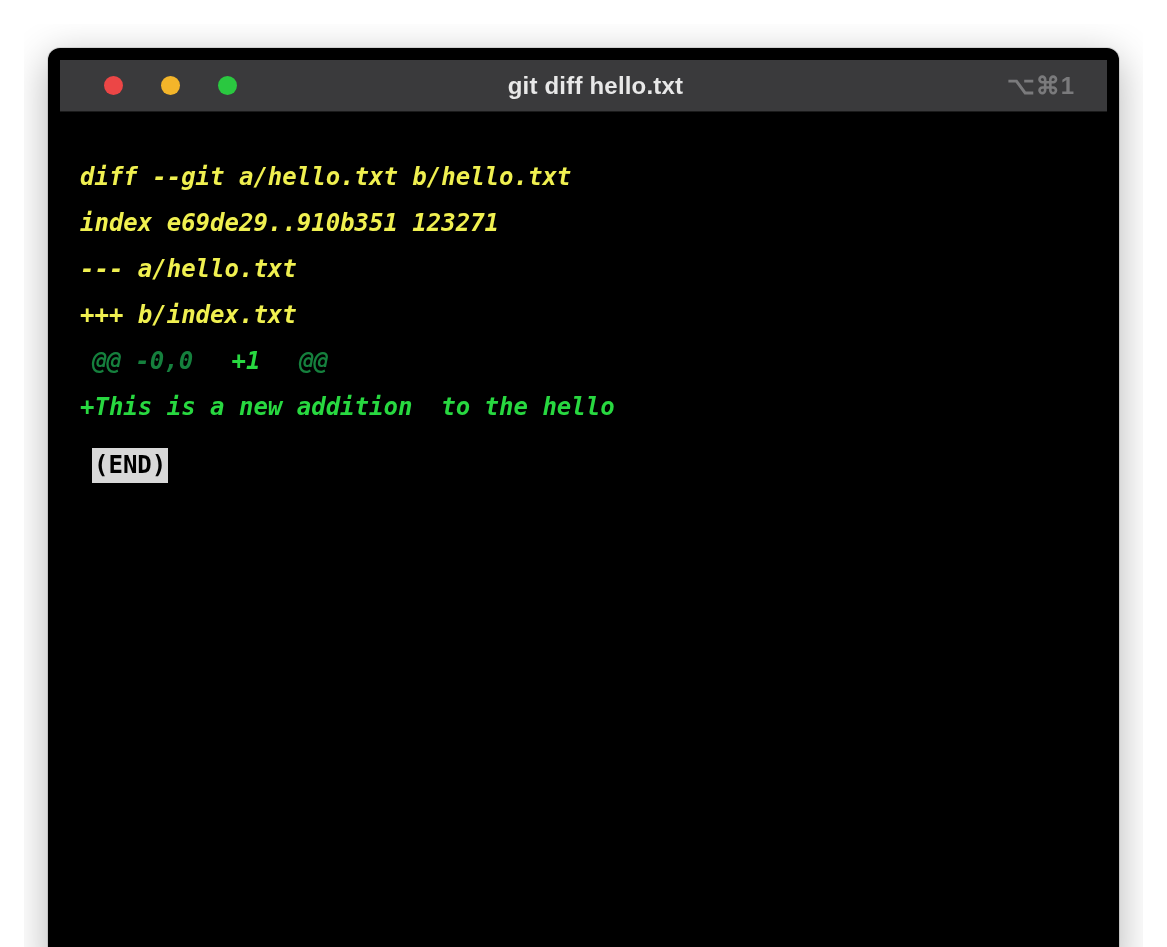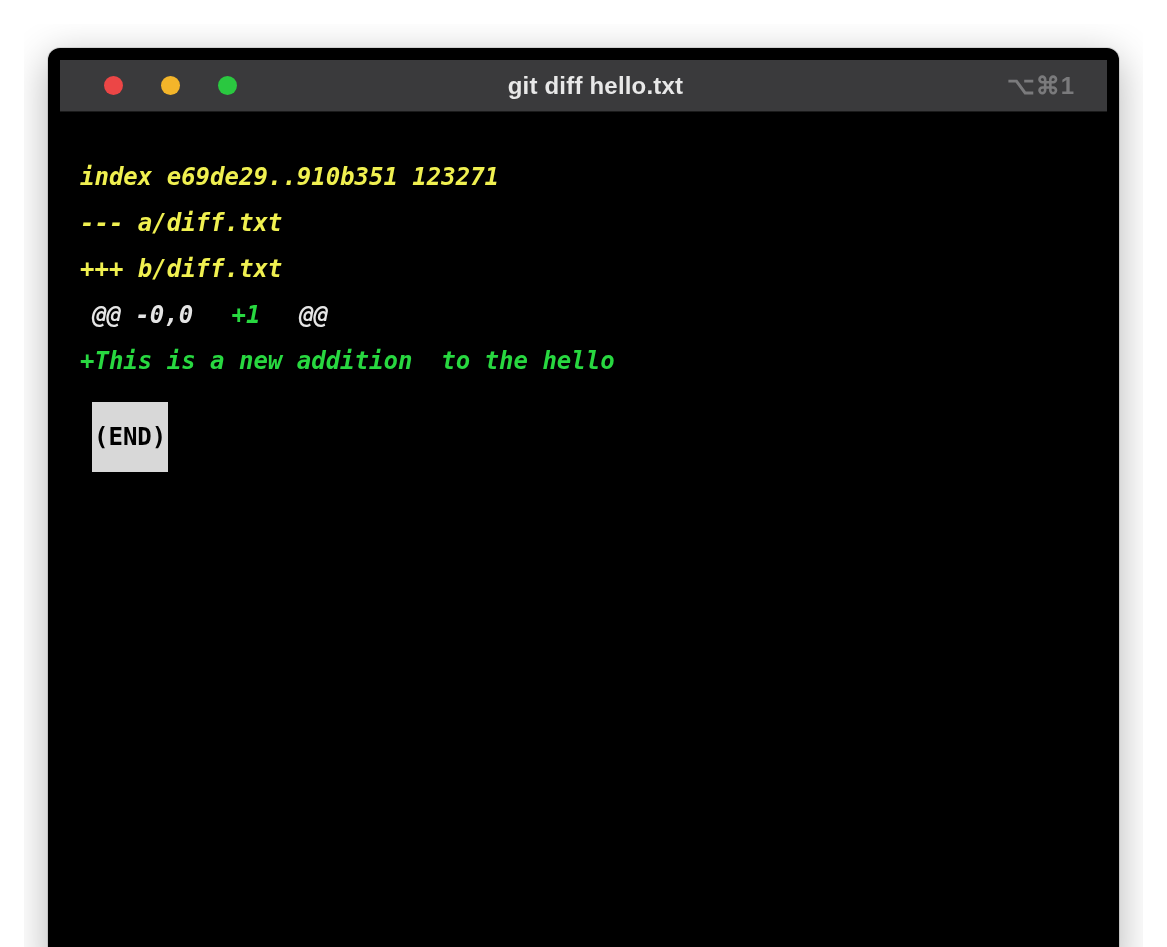--- a/index.html
+++ b/index.html
@@ -97,57 +97,58 @@
     .diff-line {
       white-space: pre;
       font-style: italic;
     }
     
     .diff-header {
       color: #f0f050;
     }
     
     .diff-hunk-at {
-      color: #e5e5e5;
+      color: #15803d;
     }
     
     .diff-hunk-add {
       color: #28d840;
     }
     
     .diff-addition {
       color: #28d840;
     }
     
     .pager-end {
       display: inline-block;
       background: #d8d8d8;
       color: #000000;
       font-style: normal;
       font-weight: 600;
-      padding: 18px 2px;
+      padding: 0 2px;
     }
   </style>
 </head>
 <body>
 
 <div class="terminal-window">
 
   <div class="title-bar">
     <div class="traffic-lights">
       <div class="traffic-light red"></div>
       <div class="traffic-light yellow"></div>
       <div class="traffic-light green"></div>
     </div>
     <div class="window-title">git diff hello.txt</div>
     <div class="window-shortcut">⌥⌘1</div>
   </div>
 
   <div class="terminal-content">
+    <div class="diff-line diff-header">diff --git a/hello.txt b/hello.txt</div>
     <div class="diff-line diff-header">index e69de29..910b351 123271</div>
-    <div class="diff-line diff-header">--- a/diff.txt</div>
-    <div class="diff-line diff-header">+++ b/diff.txt</div>
+    <div class="diff-line diff-header">--- a/hello.txt</div>
+    <div class="diff-line diff-header">+++ b/index.txt</div>
     <div class="diff-line"><span class="diff-hunk-at">@@ -0,0 </span><span class="diff-hunk-add">+1 </span><span class="diff-hunk-at">@@</span></div>
     <div class="diff-line diff-addition">+This is a new addition  to the hello</div>
     <div><span class="pager-end">(END)</span></div>
   </div>
 
 </div>
 
 </body></html>

